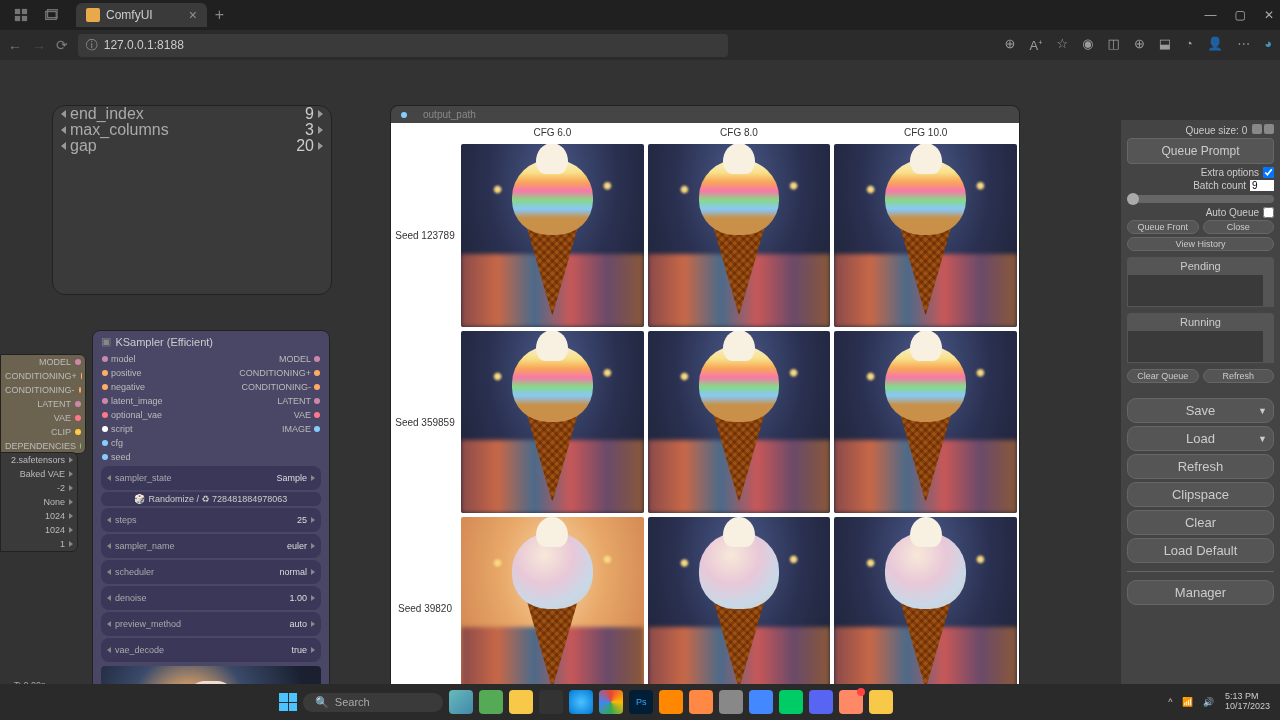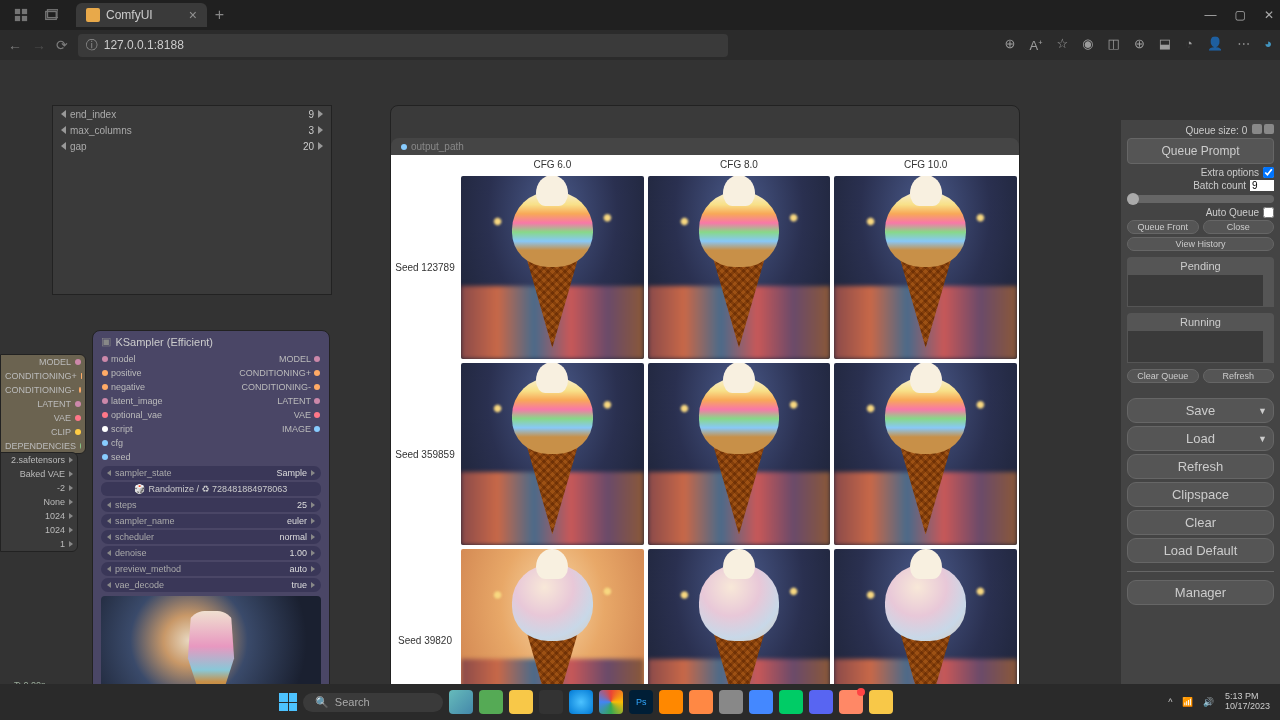--- a/index.html
+++ b/index.html
@@ -19,21 +19,21 @@
 .urlbar .navbtn { opacity: 0.5; font-size: 14px; }
 .urlfield { flex: 0 0 650px; background: #3a3a3a; border-radius: 4px; padding: 3px 8px; display: flex; align-items: center; gap: 6px; }
 .urlfield .icn { opacity: 0.6; }
 .urlright { margin-left: auto; display: flex; gap: 14px; opacity: 0.7; }
 .urlright span { font-size: 13px; }
 
 
 .canvas { position: absolute; top: 60px; left: 0; right: 0; bottom: 0; background: #333; }
 
 
-.node-tl { position: absolute; top: 45px; left: 52px; width: 280px; background: #3a3a3a; border: 1px solid #222; border-radius: 0; font-size: 10px; padding-bottom: 140px; }
+.node-tl { position: absolute; top: 45px; left: 52px; width: 280px; background: #3a3a3a; border: 1px solid #222; border-radius: 13px; font-size: 16px; padding-bottom: 140px; }
 .node-tl .row { display: flex; align-items: center; padding: 2px 8px; height: 16px; }
 .node-tl .tri-l { width: 0; height: 0; border-top: 4px solid transparent; border-bottom: 4px solid transparent; border-right: 5px solid #999; margin-right: 4px; }
 .node-tl .tri-r { width: 0; height: 0; border-top: 4px solid transparent; border-bottom: 4px solid transparent; border-left: 5px solid #999; margin-left: 4px; }
 .node-tl .lbl { color: #aaa; }
 .node-tl .val { margin-left: auto; color: #ccc; }
 
 
 .stub { position: absolute; left: 0; background: #3a3a3a; border: 1px solid #222; border-radius: 0 6px 6px 0; font-size: 9px; }
 .stub .r { display: flex; align-items: center; justify-content: flex-end; padding: 1px 4px; height: 14px; gap: 4px; color: #bbb; }
 .stub .dot { width: 6px; height: 6px; border-radius: 50%; }
@@ -41,36 +41,36 @@
 .stub-top { top: 294px; width: 86px; background: #6b6350; }
 .stub-bot { top: 392px; width: 78px; }
 
 
 .ksamp { position: absolute; top: 270px; left: 92px; width: 238px; background: #4a4666; border: 1px solid #222; border-radius: 8px; font-size: 9px; padding-bottom: 4px; }
 .ksamp .title { padding: 4px 8px; color: #ccc; font-size: 11px; display: flex; align-items: center; gap: 4px; }
 .ksamp .prow { display: flex; align-items: center; padding: 1px 6px; height: 14px; }
 .ksamp .dot { width: 6px; height: 6px; border-radius: 50%; margin: 0 3px; }
 .ksamp .plbl { color: #bbb; font-size: 9px; }
 .ksamp .rlbl { margin-left: auto; color: #bbb; font-size: 9px; }
-.ksamp .widget { margin: 2px 8px; background: #3a3758; border-radius: 8px; padding: 2px 6px; display: flex; align-items: center; font-size: 9px; height: 14px; }
+.ksamp .widget { margin: 2px 8px; background: #3a3758; border-radius: 8px; padding: 12px 6px; display: flex; align-items: center; font-size: 9px; height: 14px; }
 .ksamp .widget .wl { color: #aaa; }
 .ksamp .widget .wv { margin-left: auto; color: #ddd; }
 .ksamp .widget .tl { width: 0; height: 0; border-top: 3px solid transparent; border-bottom: 3px solid transparent; border-right: 4px solid #888; margin-right: 4px; }
 .ksamp .widget .tr { width: 0; height: 0; border-top: 3px solid transparent; border-bottom: 3px solid transparent; border-left: 4px solid #888; margin-left: 4px; }
 .ksamp .seedrow { margin: 2px 8px; display: flex; gap: 4px; align-items: center; font-size: 9px; color: #ccc; }
 .ksamp .seedrow .btn { background: #3a3758; border-radius: 6px; padding: 2px 4px; flex: 1; text-align: center; }
 .ksamp .preview { margin: 4px 8px 0; height: 148px; border-radius: 4px; background: radial-gradient(circle at 40% 30%, #e8d8c0 0%, #c89868 15%, #3a4a6a 35%, #1a2030 70%); position: relative; overflow: hidden; }
 .ksamp .preview::before { content:''; position:absolute; left:35%; top:10%; width:30%; height:80%; background: linear-gradient(180deg, #f0e0d0 0%, #e898c0 30%, #88c8d8 50%, #c89048 60%, #a06830 100%); clip-path: polygon(20% 0%, 80% 0%, 85% 40%, 50% 100%, 15% 40%); border-radius: 40% 40% 0 0; }
 
 
 .stats { position: absolute; top: 620px; left: 14px; font-size: 9px; color: #9a9; line-height: 1.2; }
 
 
 .xygrid { position: absolute; top: 45px; left: 390px; width: 630px; background: #3a3a3a; border: 1px solid #222; border-radius: 8px 8px 0 0; }
-.xygrid .hdr { padding: 3px 10px; font-size: 10px; color: #888; background: #454545; border-radius: 8px 8px 0 0; display: flex; align-items: center; gap: 4px; margin-top: 32px; }
+.xygrid .hdr { padding: 3px 10px; font-size: 10px; color: #888; background: #454545; border-radius: 8px 8px 0 0; display: flex; align-items: center; gap: 16px; }
 .xygrid .hdr .dot { width: 6px; height: 6px; border-radius: 50%; background: #8cf; }
 .xygrid .img { background: #fff; width: 100%; display: grid; grid-template-columns: 68px repeat(3, 1fr); font-size: 10px; }
 .xygrid .chdr { text-align: center; padding: 4px 0; color: #333; }
 .xygrid .rhdr { display: flex; align-items: center; justify-content: center; color: #333; }
 .xygrid .cell { aspect-ratio: 1/1; margin: 2px; border-radius: 2px; position: relative; overflow: hidden; }
 .cone { position: absolute; inset: 0; }
 .cone .sky { position: absolute; inset: 0; background: radial-gradient(ellipse at 50% 20%, #4a5a8a 0%, #2a3050 50%, #1a2030 100%); }
 .cone .sky.day { background: radial-gradient(ellipse at 50% 30%, #f8d8a8 0%, #e8a868 40%, #c87848 100%); }
 .cone .lights { position: absolute; top: 15%; left: 0; right: 0; height: 20%; background: radial-gradient(circle at 20% 50%, #f8d880 0 2%, transparent 3%), radial-gradient(circle at 40% 30%, #f8d880 0 2%, transparent 3%), radial-gradient(circle at 60% 60%, #f8d880 0 2%, transparent 3%), radial-gradient(circle at 80% 40%, #f8d880 0 2%, transparent 3%); filter: blur(1px); }
 .cone .stalls { position: absolute; bottom: 0; left: 0; right: 0; height: 40%; background: linear-gradient(90deg, #8a4a4a 0%, #c86848 20%, #4a6a8a 40%, #c85858 60%, #6a4a6a 80%, #8a5838 100%); filter: blur(2px); }

